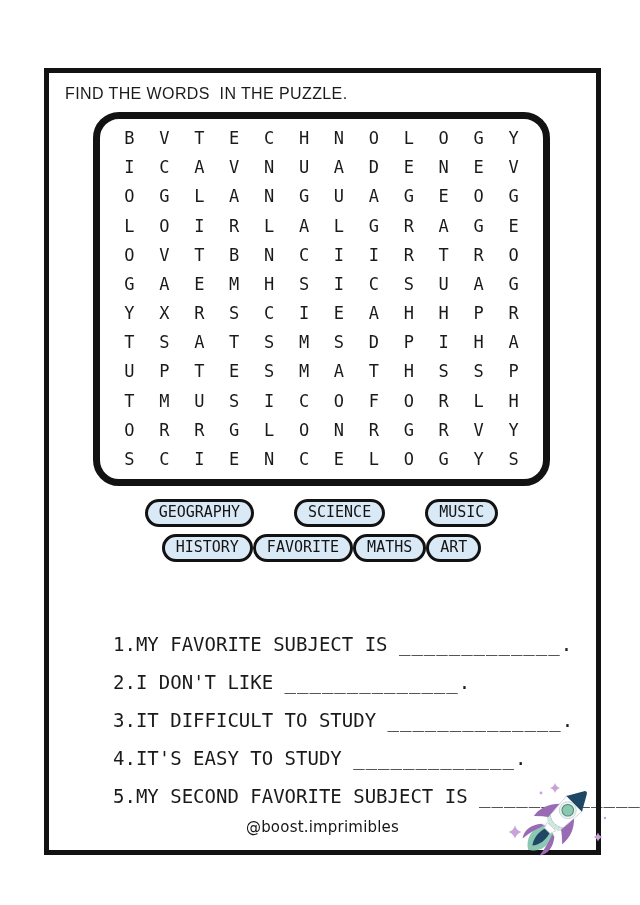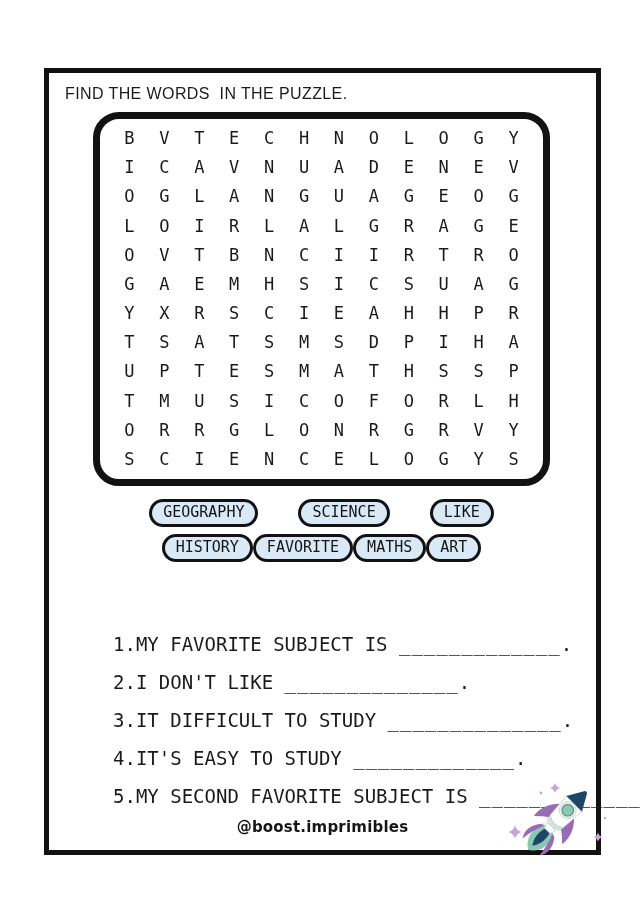--- a/index.html
+++ b/index.html
@@ -46,21 +46,21 @@
   }
   .sentence-list{
     position:absolute;left:64px;top:560px;
     display:flex;flex-direction:column;gap:15px;
     font-family:"DejaVu Sans Mono",monospace;font-size:19px;color:#1a1a1a;
   }
   .sentence{line-height:23px;white-space:nowrap;}
   .blank{letter-spacing:1px;}
   .credit{
     position:absolute;left:0;right:0;top:745px;text-align:center;
-    font-family:"DejaVu Sans",sans-serif;font-size:15px;font-weight:700;
+    font-family:"DejaVu Sans",sans-serif;font-size:15px;font-weight:400;
     letter-spacing:.2px;color:#161616;
   }
   .rocket{
     position:absolute;left:505px;top:778px;width:108px;height:86px;z-index:5;
   }
   .fill-purple{fill:var(--rocket-purple,#9a6bb5);}
   .fill-navy{fill:var(--rocket-navy,#1e4766);}
   .fill-teal{fill:var(--rocket-teal,#8cc7b3);}
   .fill-mint{fill:var(--rocket-mint,#cfe8dd);}
   .fill-sparkle{fill:var(--sparkle,#c9a2d8);}
@@ -218,21 +218,21 @@
           <div class="cell">O</div>
           <div class="cell">G</div>
           <div class="cell">Y</div>
           <div class="cell">S</div>
         </div>
     </div>
 
     <div class="word-row r1">
         <div class="pill">GEOGRAPHY</div>
         <div class="pill">SCIENCE</div>
-        <div class="pill">LIKE</div>
+        <div class="pill">MUSIC</div>
       </div>
     <div class="word-row r2">
         <div class="pill">HISTORY</div>
         <div class="pill">FAVORITE</div>
         <div class="pill">MATHS</div>
         <div class="pill">ART</div>
       </div>
 
 
     <div class="sentence-list">

